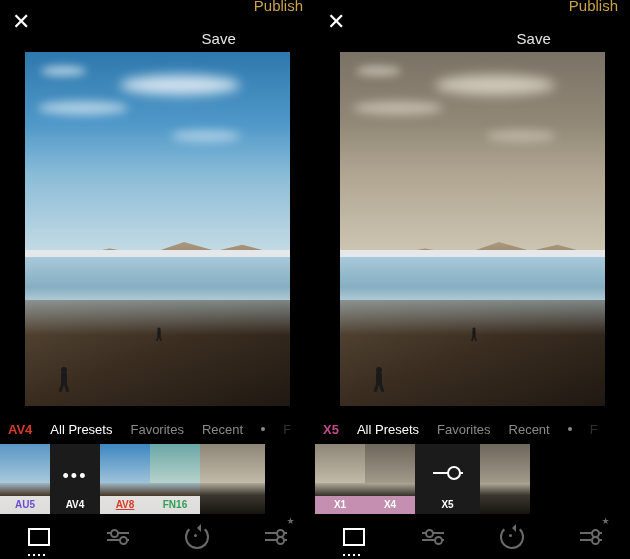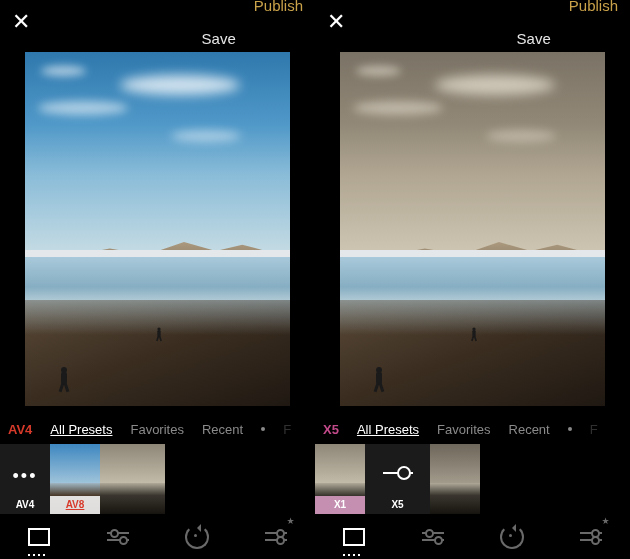--- a/index.html
+++ b/index.html
@@ -38,21 +38,21 @@
   .person.p2{left:48%;top:76%;transform:scale(.55);}
   .person .body{position:absolute;left:4px;top:6px;width:6px;height:12px;background:#1a1a1a;border-radius:2px;}
   .person .head{position:absolute;left:4px;top:1px;width:6px;height:6px;background:#1a1a1a;border-radius:50%;}
   .person .leg{position:absolute;top:17px;width:3px;height:9px;background:#1a1a1a;}
   .person .leg.l{left:3px;transform:rotate(18deg);}
   .person .leg.r{left:8px;transform:rotate(-18deg);}
   
   .cats{height:30px;display:flex;align-items:center;gap:18px;padding:0 8px;font-size:13px;overflow:hidden;white-space:nowrap;}
   .cat-current{font-weight:600;}
   .cat{color:#8a8a8a;}
-  .cat.active{color:#fff;text-decoration:underline;}
+  .cat.active{color:#fff;}
   .dot{width:4px;height:4px;background:#8a8a8a;border-radius:50%;}
   
   .strip{height:70px;display:flex;overflow:hidden;}
   .preset{height:70px;position:relative;flex:0 0 auto;display:flex;align-items:flex-end;justify-content:center;}
   .preset .thumb{position:absolute;inset:0;}
   .thumb .tsky{position:absolute;left:0;right:0;top:0;height:55%;}
   .thumb .tland{position:absolute;left:0;right:0;top:55%;bottom:0;}
   .preset .lbl{position:relative;font-size:10px;font-weight:600;padding:3px 0 4px;width:100%;text-align:center;background:rgba(255,255,255,.85);}
   .preset.dark{background:#1b1b1b;}
   .preset.dark .lbl{background:#1b1b1b;color:#fff;}
@@ -136,30 +136,44 @@
     <span class="cat active">All Presets</span>
 
     <span class="cat ">Favorites</span>
 
     <span class="cat ">Recent</span>
 
       <span class="dot"></span>
       <span class="cat" style="opacity:.35">F</span>
     </div>
     <div class="strip">
+        <div class="preset  " style="width:50px">
+              <div class="thumb">
+         <div class="tsky sk-blue2"></div>
+            <div class="tland ld-brown"></div>
+       </div>
+          <div class="lbl" style="color:#6a4fd0;">AU5</div>
+            </div>
         <div class="preset dark " style="width:50px">
               <div class="dots3">•••</div>
           <div class="lbl" style="color:#ffffff;">AV4</div>
             </div>
         <div class="preset  " style="width:50px">
               <div class="thumb">
          <div class="tsky sk-blue3"></div>
             <div class="tland ld-brown"></div>
        </div>
           <div class="lbl" style="color:#d73a2a;text-decoration:underline;">AV8</div>
+            </div>
+        <div class="preset  " style="width:50px">
+              <div class="thumb">
+         <div class="tsky sk-teal"></div>
+            <div class="tland ld-brown"></div>
+       </div>
+          <div class="lbl" style="color:#2f9e58;">FN16</div>
             </div>
         <div class="preset  " style="width:65px">
               <div class="thumb">
          <div class="tsky sk-sep1"></div>
             <div class="tland ld-sep"></div>
        </div>
             </div>
     </div>
     <div class="tabs">
       <div class="tab">
@@ -239,20 +253,27 @@
       <span class="cat" style="opacity:.35">F</span>
     </div>
     <div class="strip">
       <div class="preset  pink" style="width:50px">
               <div class="thumb">
          <div class="tsky sk-sep1"></div>
             <div class="tland ld-sep"></div>
        </div>
           <div class="lbl" style="color:#ffffff;">X1</div>
             </div>
+        <div class="preset  pink" style="width:50px">
+              <div class="thumb">
+         <div class="tsky sk-sep4"></div>
+            <div class="tland ld-sep"></div>
+       </div>
+          <div class="lbl" style="color:#ffffff;">X4</div>
+            </div>
         <div class="preset dark " style="width:65px">
               <div class="slider-icon">
             <div class="bar"></div>
             <div class="knob"></div>
           </div>
           <div class="lbl" style="color:#ffffff;">X5</div>
             </div>
         <div class="preset  " style="width:50px">
               <div class="thumb">
          <div class="tsky sk-sep4"></div>

